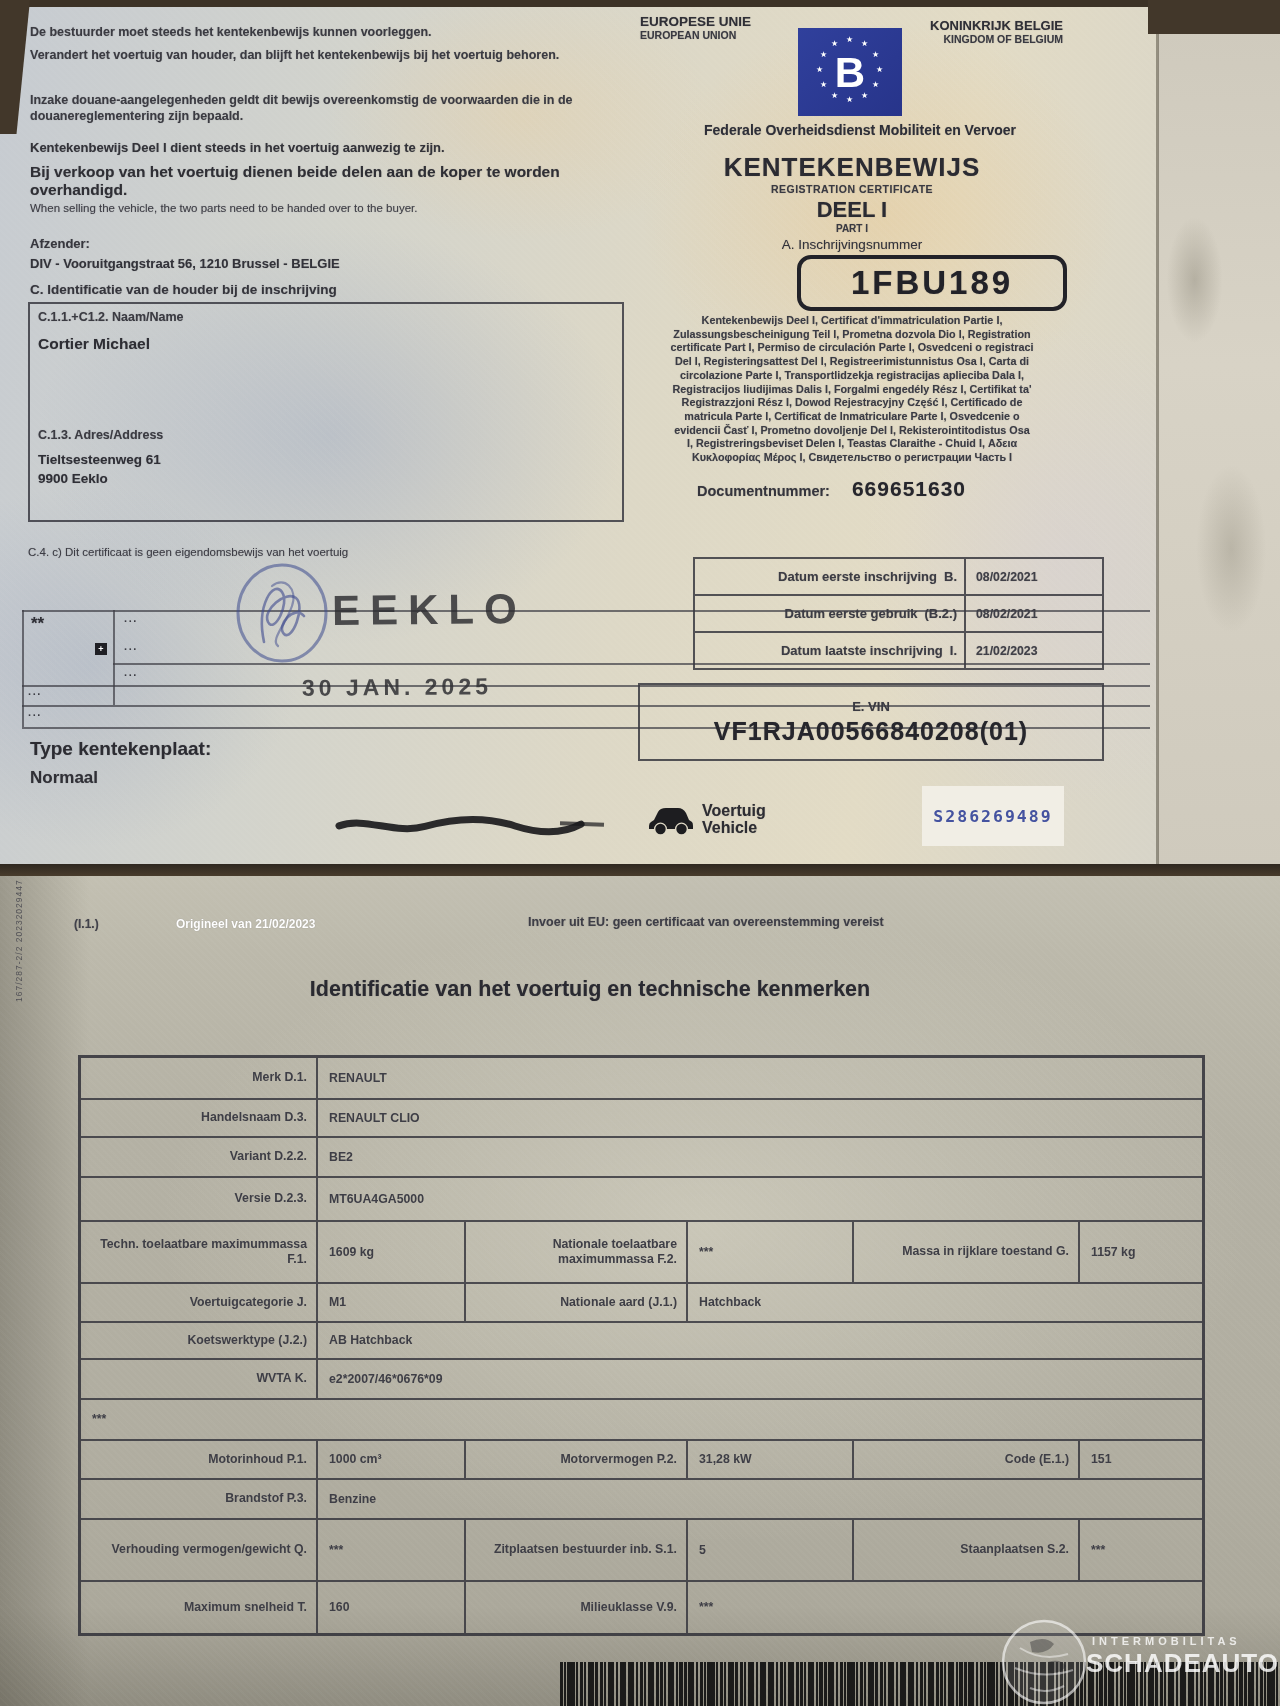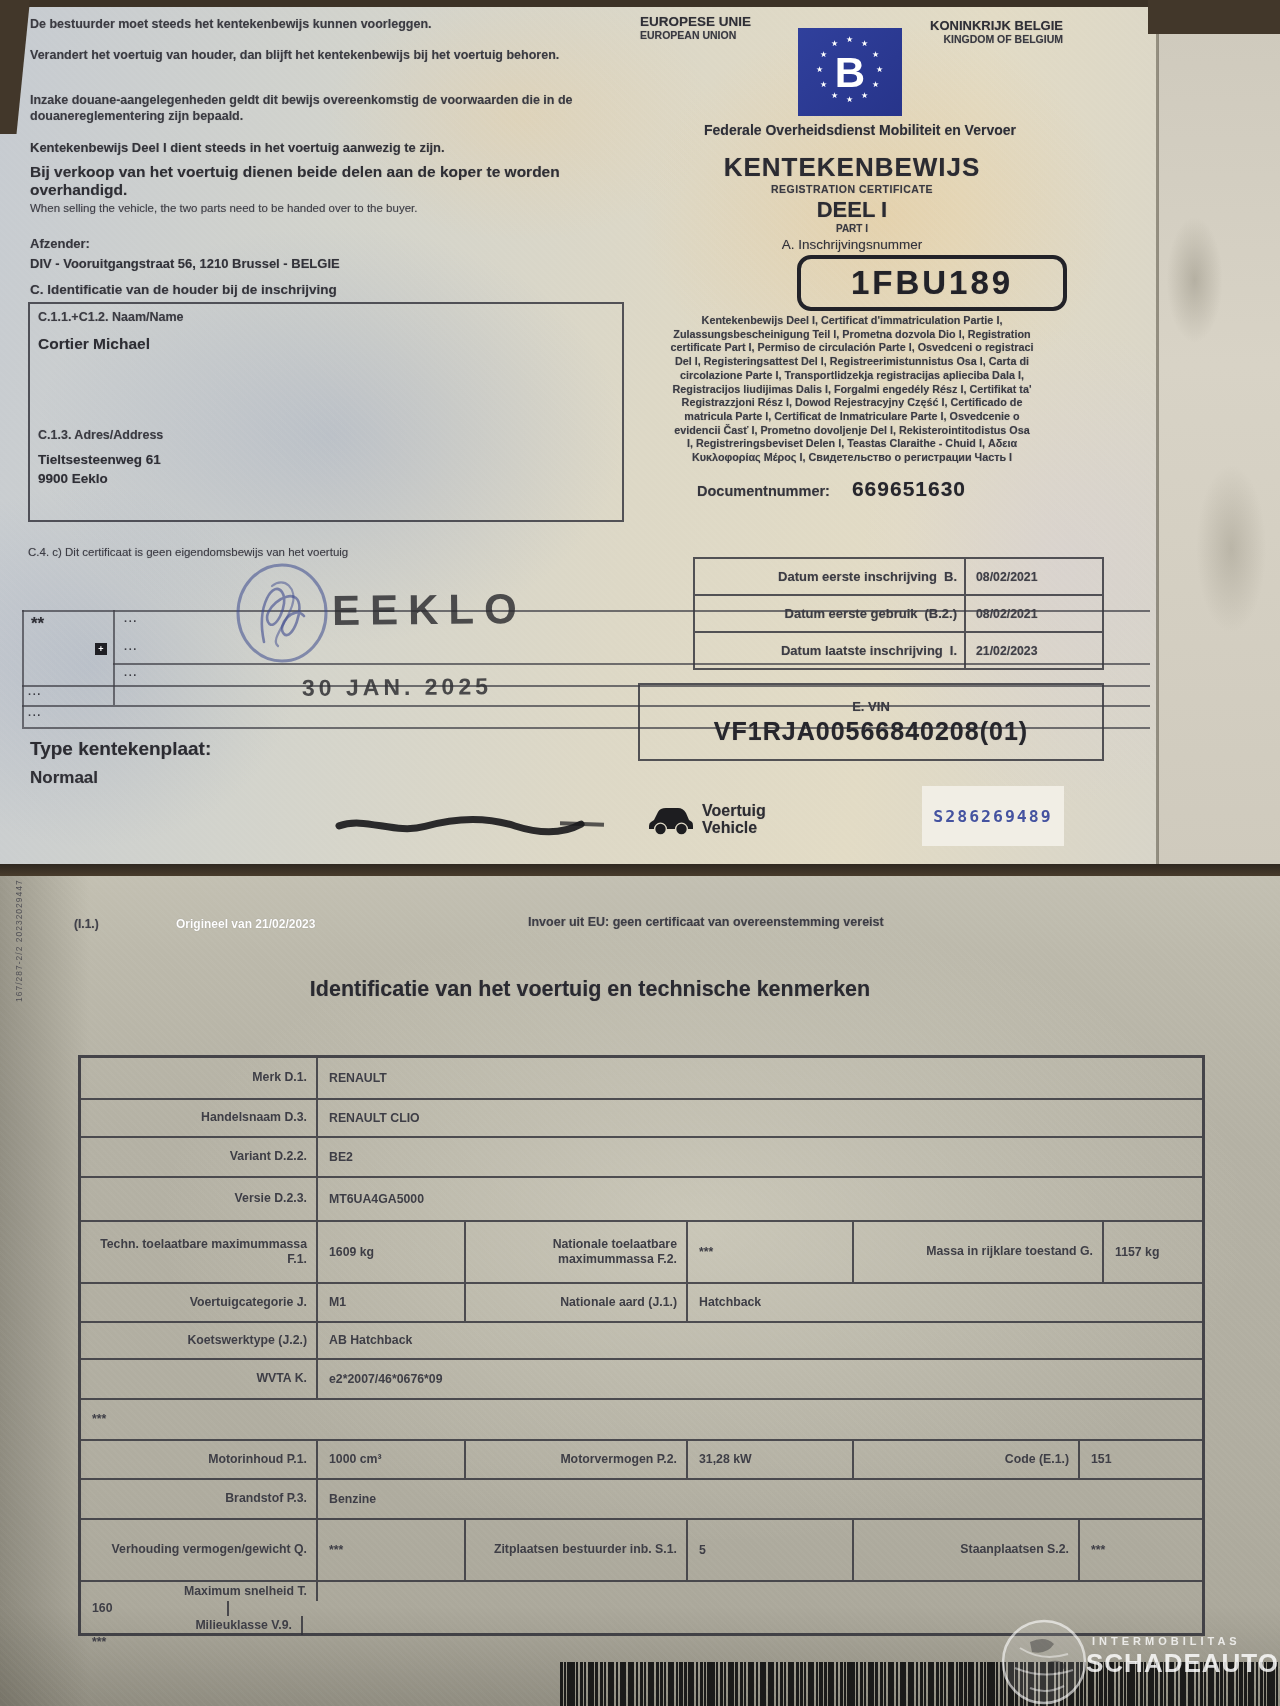--- a/index.html
+++ b/index.html
@@ -52,21 +52,21 @@
     gap:7px;padding-right:7px;font-size:13px;font-weight:600;color:#3c3c44;}
   .dcode{font-weight:700;}
   .dval{flex:1;border-left:2px solid rgba(56,56,64,.85);display:flex;align-items:center;
     padding-left:10px;font-size:12.3px;font-weight:600;color:#404048;}
   
   .vbox{left:638px;top:683px;width:462px;height:74px;border:2px solid rgba(56,56,64,.85);
     display:flex;flex-direction:column;align-items:center;justify-content:center;gap:3px;}
   
   .ttable{left:78px;top:1055px;width:1127px;border:3px solid rgba(48,48,56,.85);box-sizing:border-box;}
   .trow{display:flex;border-bottom:2px solid rgba(48,48,56,.8);}
-  .trow:last-child{border-bottom:none;flex-direction:column;}
+  .trow:last-child{border-bottom:none;}
   .tc{box-sizing:border-box;border-right:2px solid rgba(48,48,56,.8);
     display:flex;align-items:center;font-size:12.3px;font-weight:600;color:#3e3e46;}
   .tc:last-child{border-right:none;}
   .lbl{justify-content:flex-end;text-align:right;padding:2px 9px 2px 6px;line-height:1.25;}
   .val{justify-content:flex-start;padding-left:11px;padding-right:6px;line-height:1.2;}
   
   .flag{left:798px;top:28px;width:104px;height:88px;background:linear-gradient(135deg,#30409c,#27348a);}
   .flag .st{position:absolute;font-size:8px;line-height:8px;color:#fff;}
   .flag .B{position:absolute;inset:0;display:flex;align-items:center;justify-content:center;
     color:#fff;font-size:42px;font-weight:700;padding-top:2px;}
@@ -91,21 +91,21 @@
   <div class="abs doc1-tex"></div>
   <div class="abs strip-right"></div>
   <div class="abs strip-edge"></div>
   <div class="abs edge-top"></div>
   <div class="abs corner-tl"></div>
   <div class="abs corner-tr"></div>
   <div class="abs gap"></div>
   <div class="abs doc2-bg"></div>
   <div class="abs doc2-tex"></div>
 
-  <div class="abs p sc" style="left:30px;top:16px;width:545px;">De bestuurder moet steeds het kentekenbewijs kunnen voorleggen.</div>
+  <div class="abs p sc" style="left:30px;top:24px;width:545px;">De bestuurder moet steeds het kentekenbewijs kunnen voorleggen.</div>
   <div class="abs p sc" style="left:30px;top:47px;width:545px;">Verandert het voertuig van houder, dan blijft het kentekenbewijs bij het voertuig behoren.</div>
   <div class="abs p sc" style="left:30px;top:92px;width:560px;">Inzake douane-aangelegenheden geldt dit bewijs overeenkomstig de voorwaarden die in de douanereglementering zijn bepaald.</div>
   <div class="abs sc" style="left:30px;top:140px;width:590px;font-size:13px;font-weight:700;color:#333339;">Kentekenbewijs Deel I dient steeds in het voertuig aanwezig te zijn.</div>
   <div class="abs sc" style="left:30px;top:163px;width:560px;font-size:15.5px;font-weight:700;line-height:1.18;color:#2f2f35;">Bij verkoop van het voertuig dienen beide delen aan de koper te worden overhandigd.</div>
   <div class="abs sc" style="left:30px;top:202px;width:560px;font-size:11.5px;font-weight:500;color:#3e3e46;">When selling the vehicle, the two parts need to be handed over to the buyer.</div>
   <div class="abs sc" style="left:30px;top:236px;font-size:13px;font-weight:600;color:#37373e;">Afzender:</div>
   <div class="abs sc" style="left:30px;top:256px;font-size:13px;font-weight:700;color:#33333a;">DIV - Vooruitgangstraat 56, 1210 Brussel - BELGIE</div>
   <div class="abs sc" style="left:30px;top:282px;font-size:13.5px;font-weight:600;color:#35353c;">C. Identificatie van de houder bij de inschrijving</div>
 
   <div class="abs hbox">
@@ -278,21 +278,21 @@
     </div>
     <div class="trow" style="height:42px;">
       <div class="tc lbl" style="width:237px;">Versie D.2.3.</div>
       <div class="tc val" style="flex:1;">MT6UA4GA5000</div>
     </div>
     <div class="trow" style="height:60px;">
       <div class="tc lbl" style="width:237px;">Techn. toelaatbare maximummassa F.1.</div>
       <div class="tc val" style="width:148px;">1609 kg</div>
       <div class="tc lbl" style="width:222px;">Nationale toelaatbare maximummassa F.2.</div>
       <div class="tc val" style="width:166px;">***</div>
-      <div class="tc lbl" style="width:250px;">Massa in rijklare toestand G.</div>
+      <div class="tc lbl" style="width:226px;">Massa in rijklare toestand G.</div>
       <div class="tc val" style="flex:1;">1157 kg</div>
     </div>
     <div class="trow" style="height:37px;">
       <div class="tc lbl" style="width:237px;">Voertuigcategorie J.</div>
       <div class="tc val" style="width:148px;">M1</div>
       <div class="tc lbl" style="width:222px;">Nationale aard (J.1.)</div>
       <div class="tc val" style="flex:1;">Hatchback</div>
     </div>
     <div class="trow" style="height:35px;">
       <div class="tc lbl" style="width:237px;">Koetswerktype (J.2.)</div>

